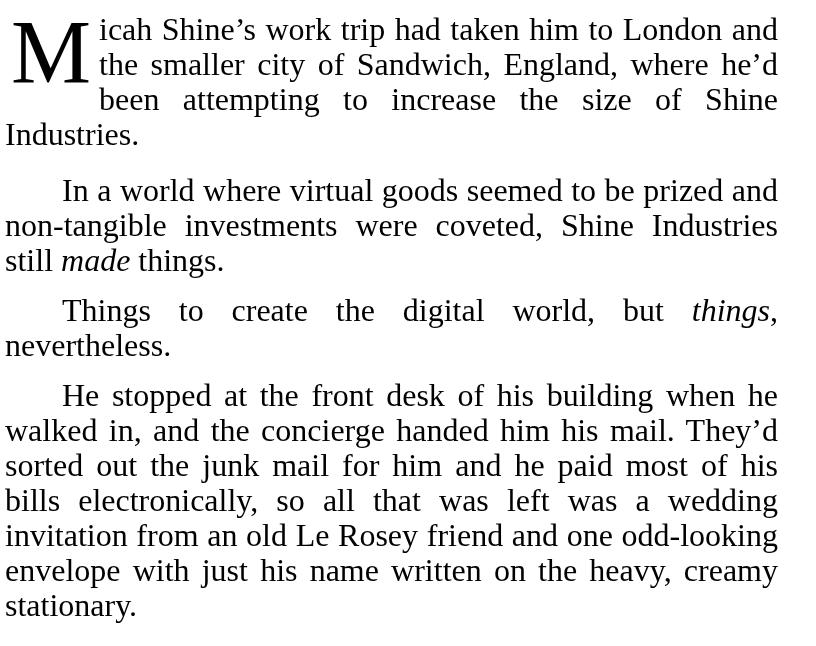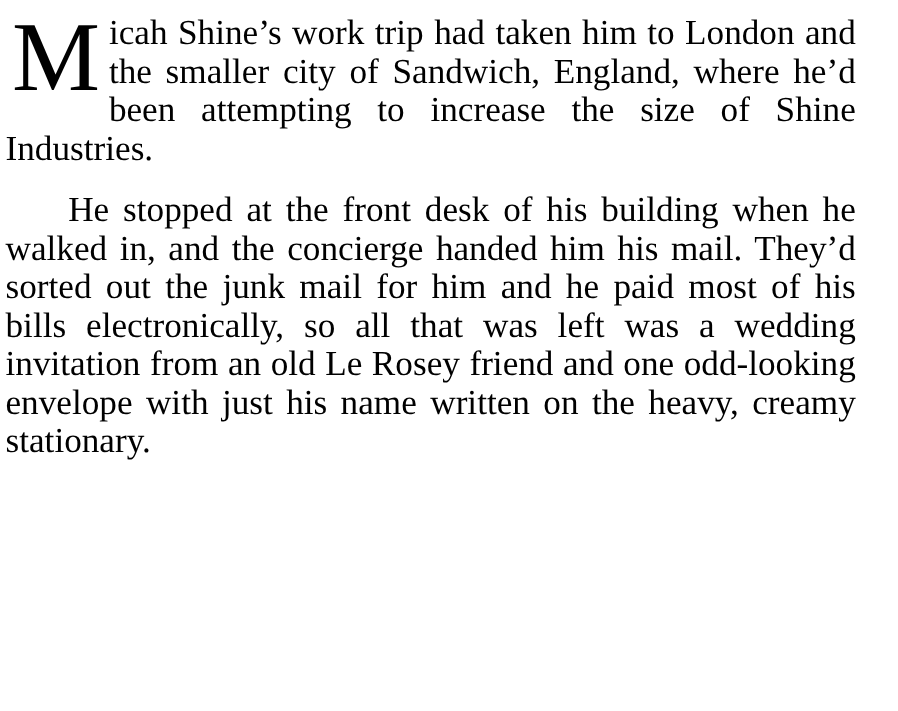--- a/index.html
+++ b/index.html
@@ -50,15 +50,17 @@
     font-weight: normal;
     color: #000000;
   }
 </style>
 </head>
 <body>
 
 <div class="page">
   <div class="page-text">
       <p class=" first"><span class="dropcap">M</span><span>icah Shine’s work trip had taken him to London and the smaller city of Sandwich, England, where he’d been attempting to increase the size of Shine Industries.</span></p>
+      <p class="indent"><span>In a world where virtual goods seemed to be prized and non-tangible investments were coveted, Shine Industries still </span><span class="italic">made</span><span> things.</span></p>
+      <p class="indent"><span>Things to create the digital world, but </span><span class="italic">things</span><span>, nevertheless.</span></p>
       <p class="indent"><span>He stopped at the front desk of his building when he walked in, and the concierge handed him his mail. They’d sorted out the junk mail for him and he paid most of his bills electronically, so all that was left was a wedding invitation from an old Le Rosey friend and one odd-looking envelope with just his name written on the heavy, creamy stationary.</span></p>
     </div>
 </div>
 
 </body></html>

